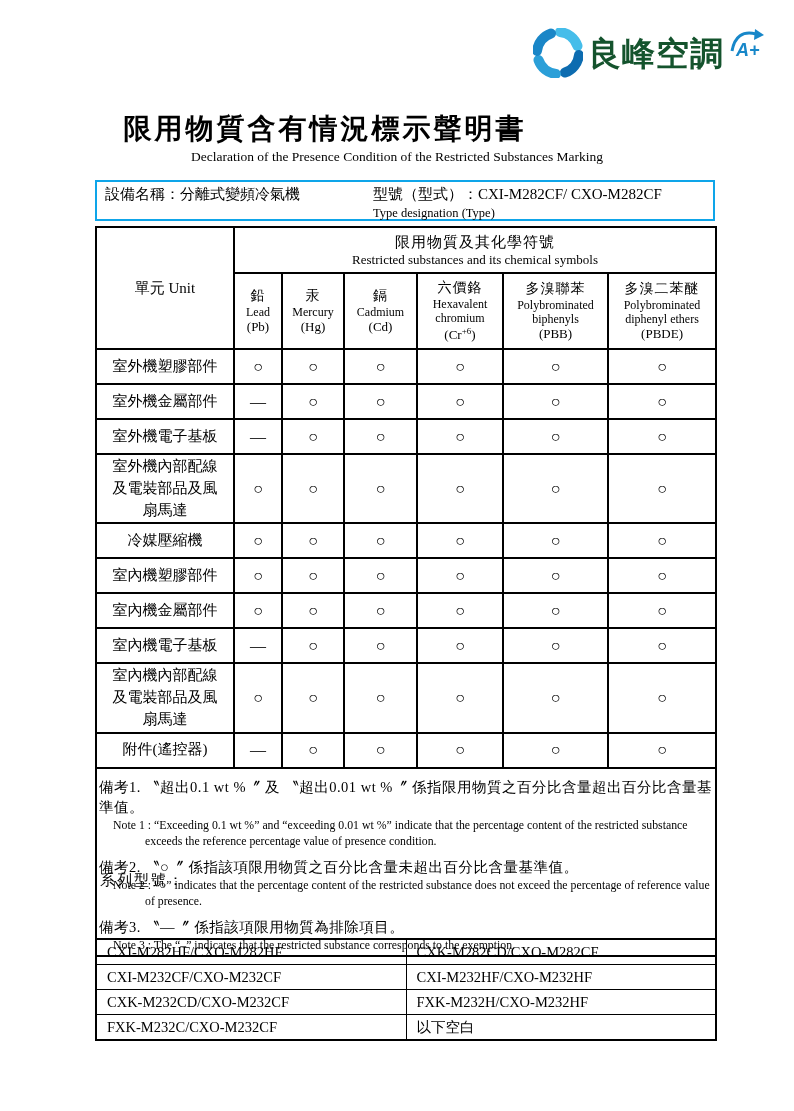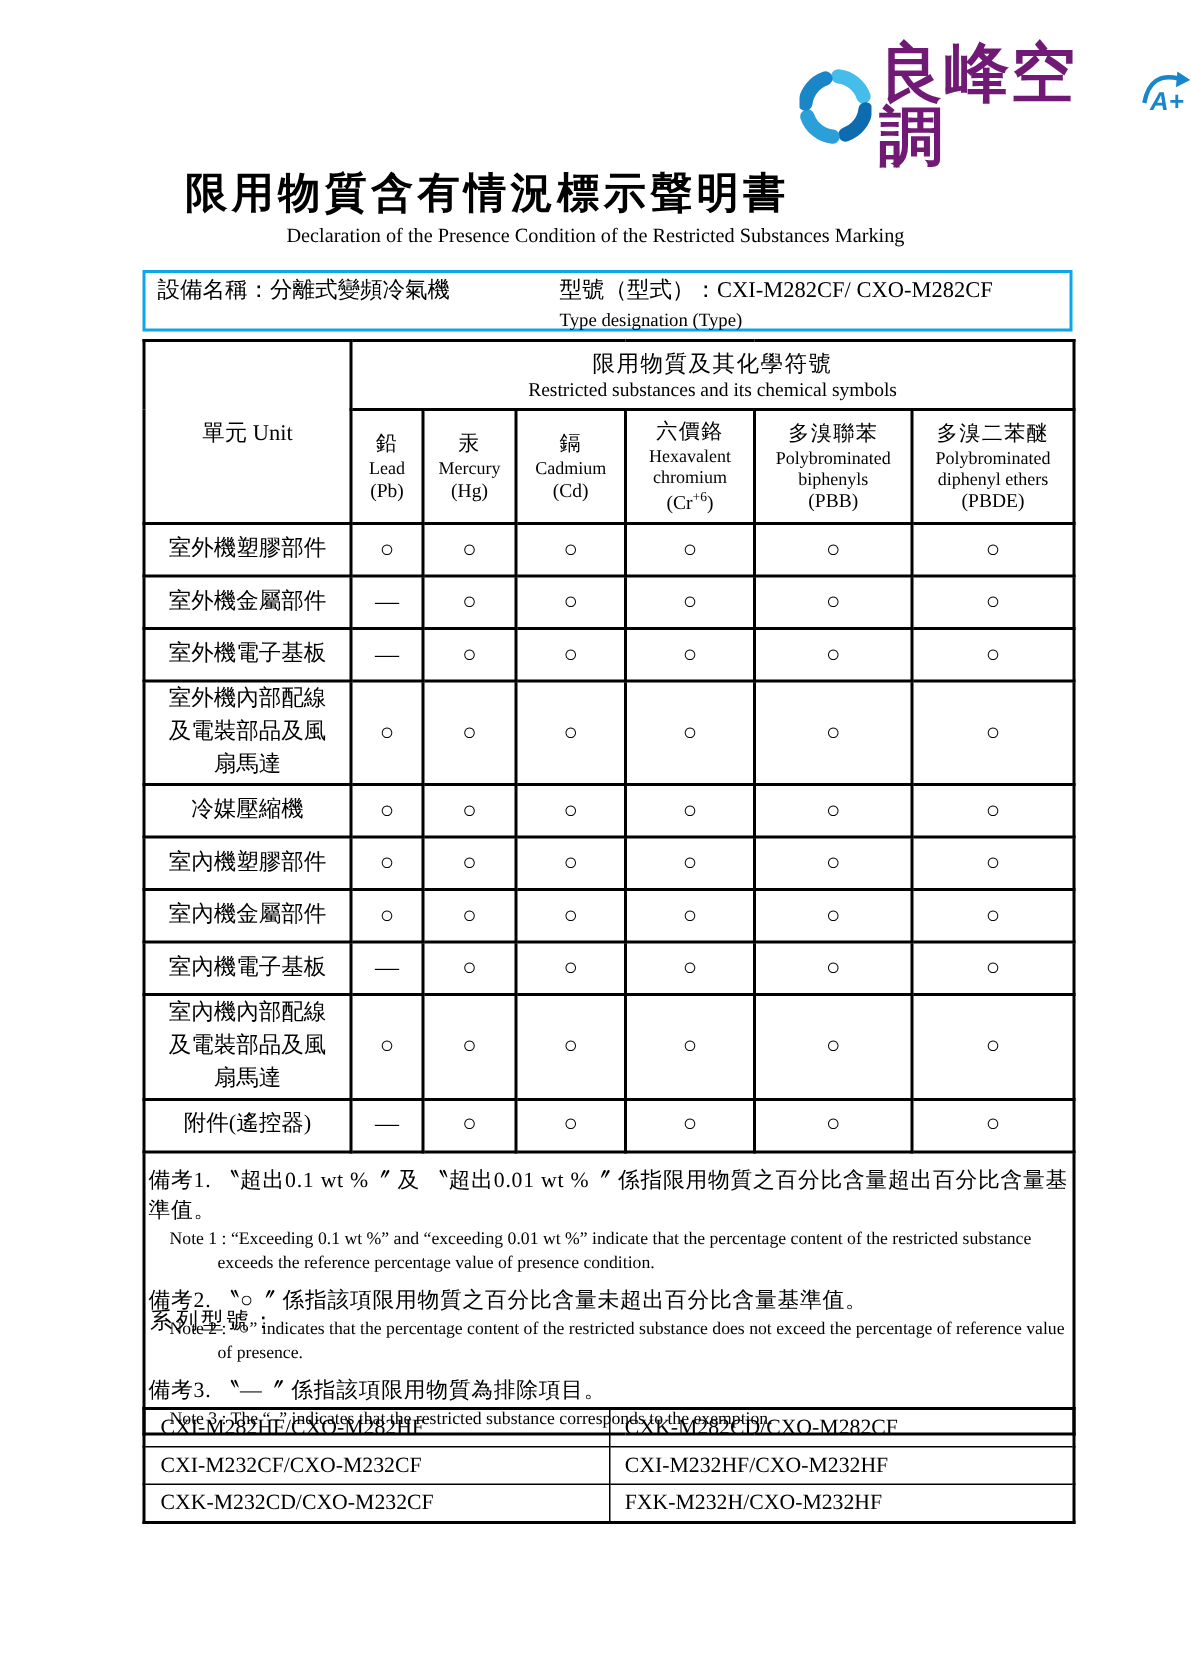--- a/index.html
+++ b/index.html
@@ -6,21 +6,21 @@
   body {
     width:794px; height:1111px; background:#ffffff; color:#000;
     font-family:"Liberation Serif","DejaVu Serif",serif;
   }
   .page { position:relative; width:794px; height:1111px; background:#fff; overflow:hidden; }
 
   
   .logo { position:absolute; top:28px; left:533px; display:flex; align-items:center; gap:5px; }
   .brand {
     font-family:"Liberation Sans","DejaVu Sans",sans-serif;
-    font-weight:bold; font-size:43px; color:#701a75; letter-spacing:1px; line-height:1;
+    font-weight:bold; font-size:33px; color:#14532d; letter-spacing:1px; line-height:1;
   }
   .badge-svg { position:relative; top:-10px; }
 
   
   .title { position:absolute; top:110px; left:0; width:650px; text-align:center;
            font-size:28px; font-weight:bold; letter-spacing:3px; }
   .subtitle { position:absolute; top:149px; left:0; width:794px; text-align:center; font-size:13.5px; }
 
   
   .equip { position:absolute; top:180px; left:95px; width:620px; height:41px;
@@ -265,16 +265,20 @@
           <td>CXK-M282CD/CXO-M282CF</td>
         </tr>
         <tr>
           <td>CXI-M232CF/CXO-M232CF</td>
           <td>CXI-M232HF/CXO-M232HF</td>
         </tr>
         <tr>
           <td>CXK-M232CD/CXO-M232CF</td>
           <td>FXK-M232H/CXO-M232HF</td>
         </tr>
+        <tr>
+          <td>FXK-M232C/CXO-M232CF</td>
+          <td>以下空白</td>
+        </tr>
       </tbody>
   </table>
 
 </div>
 
 </body></html>

